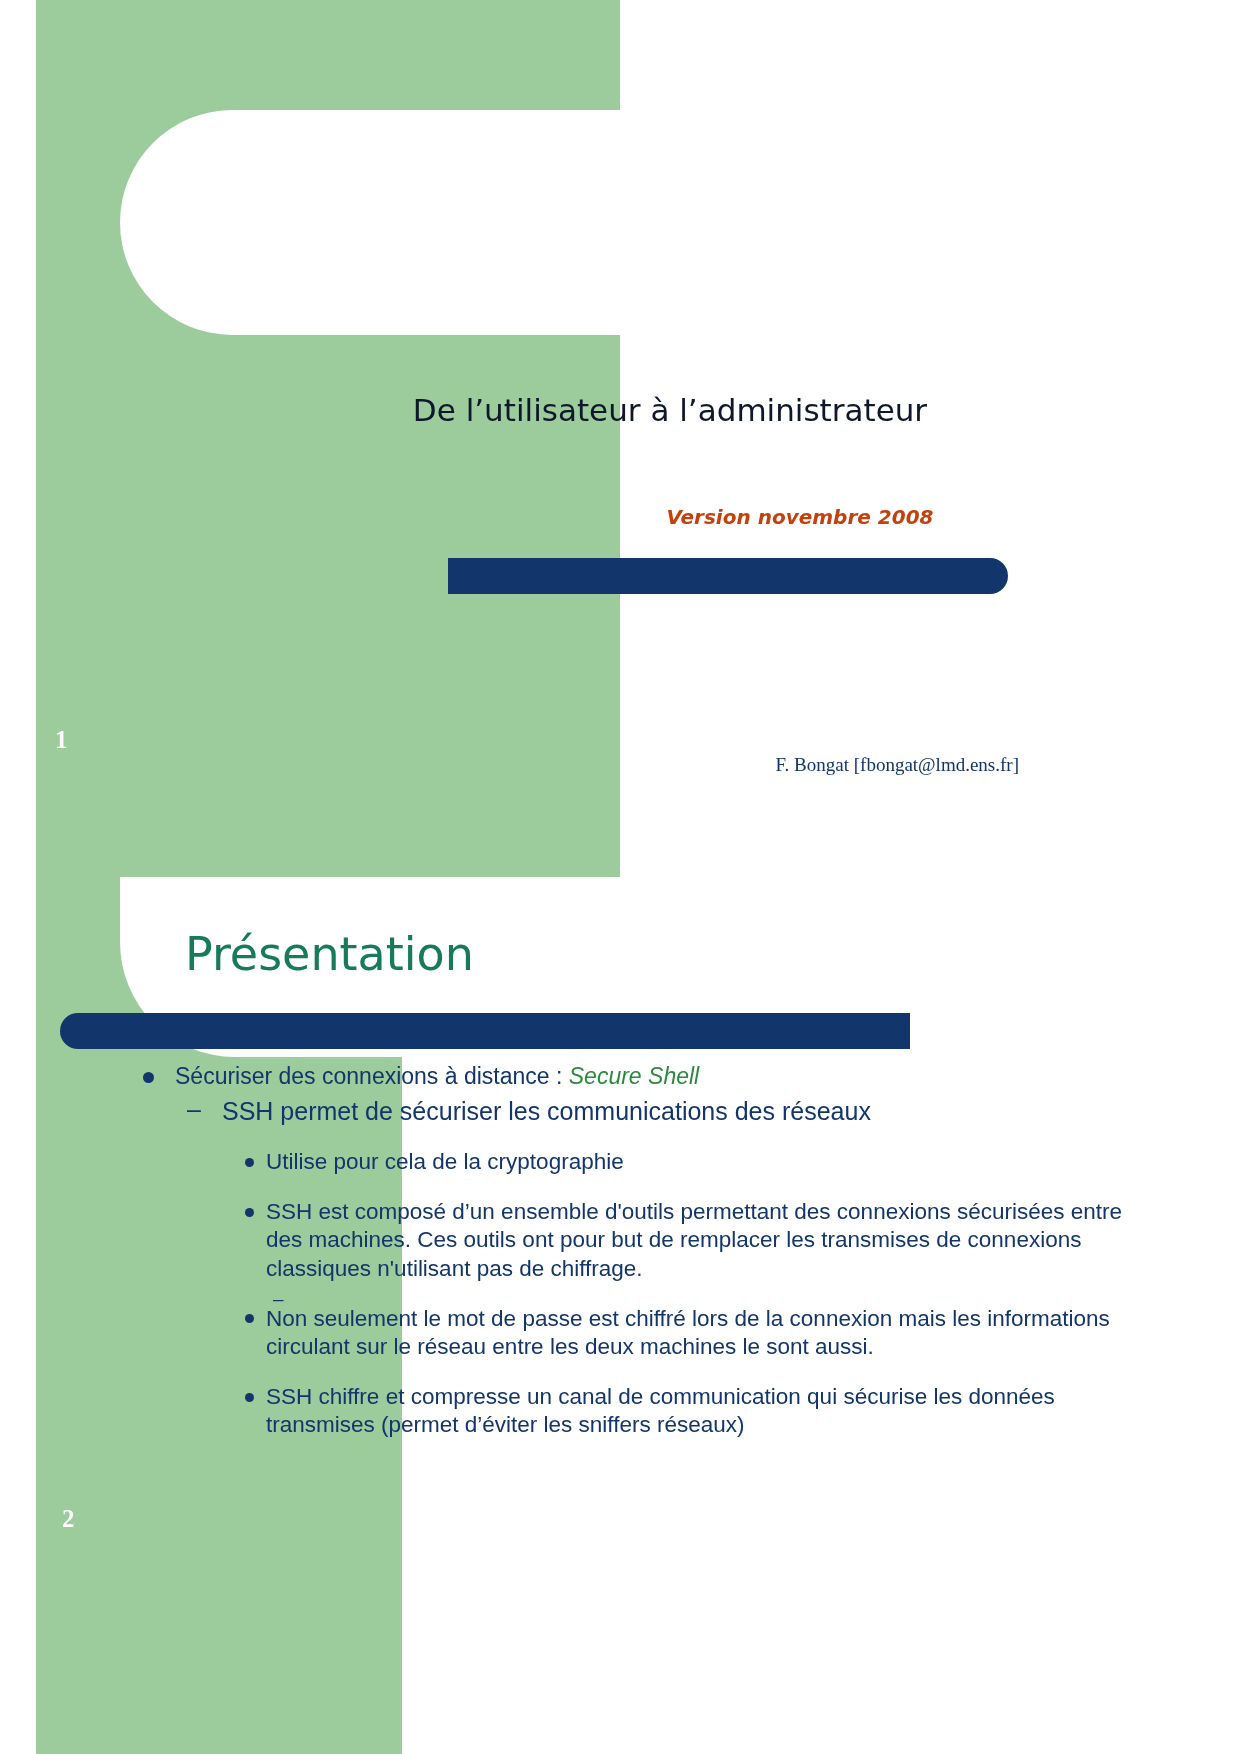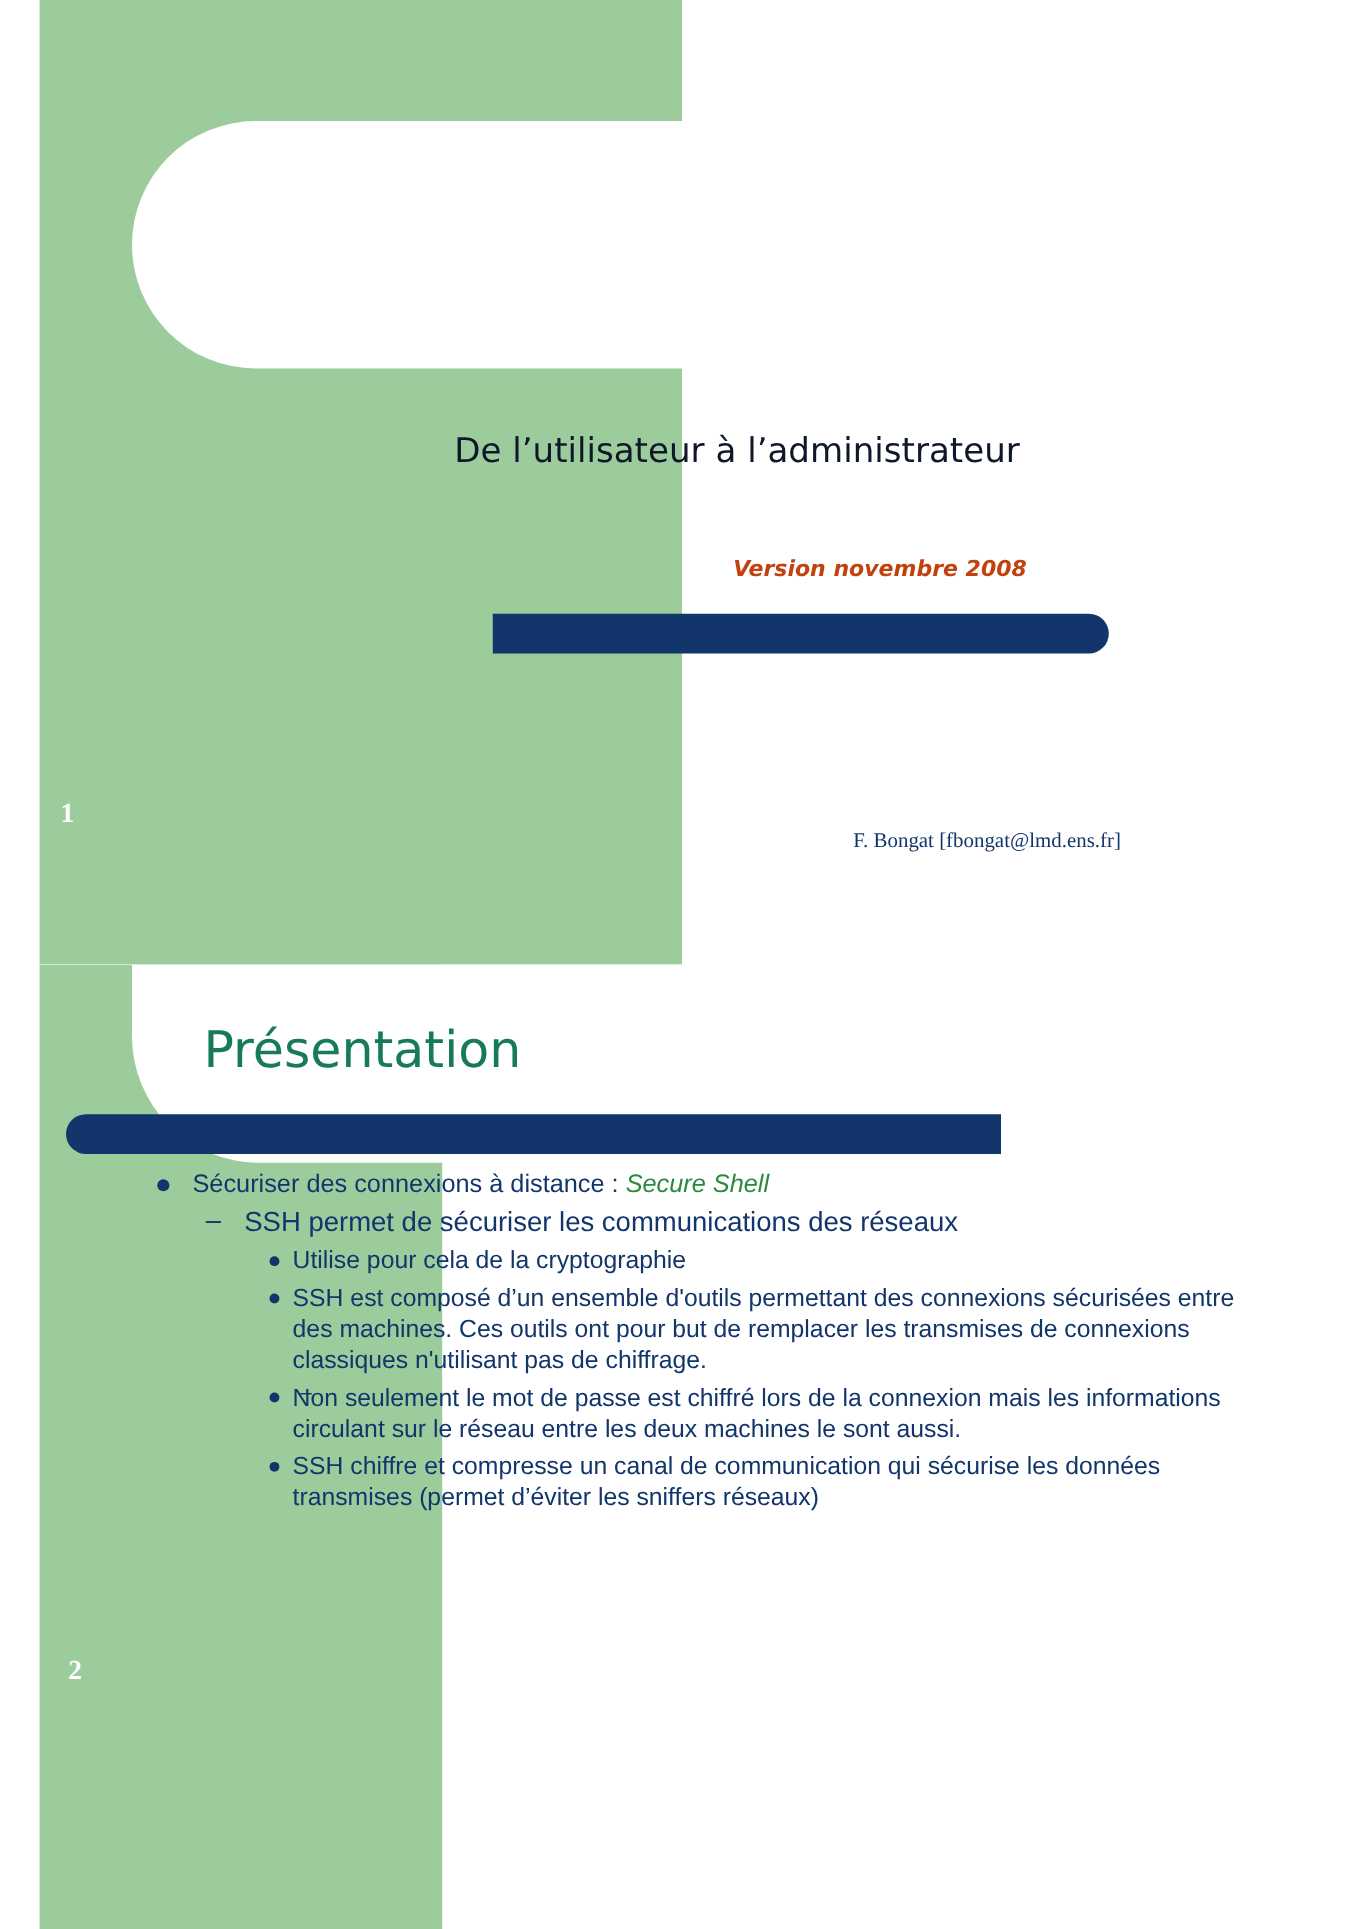--- a/index.html
+++ b/index.html
@@ -147,21 +147,21 @@
   }
   .lvl2 .dash {
     position: absolute; left: 52px; top: -0.07em;
     font-size: 25px; color: #12356b;
   }
   .lvl3 {
     position: relative;
     padding-left: 131px;
     font-size: 22.5px;
     line-height: 1.25;
-    margin-top: 6px;
+    margin-top: 22px;
   }
   .lvl3 .bullet {
     position: absolute; left: 110px; top: 0.43em;
     width: 9px; height: 9px; border-radius: 50%;
     background: #12356b;
   }
   .lvl4 {
     position: relative;
     padding-left: 165px;
     font-size: 19px;

